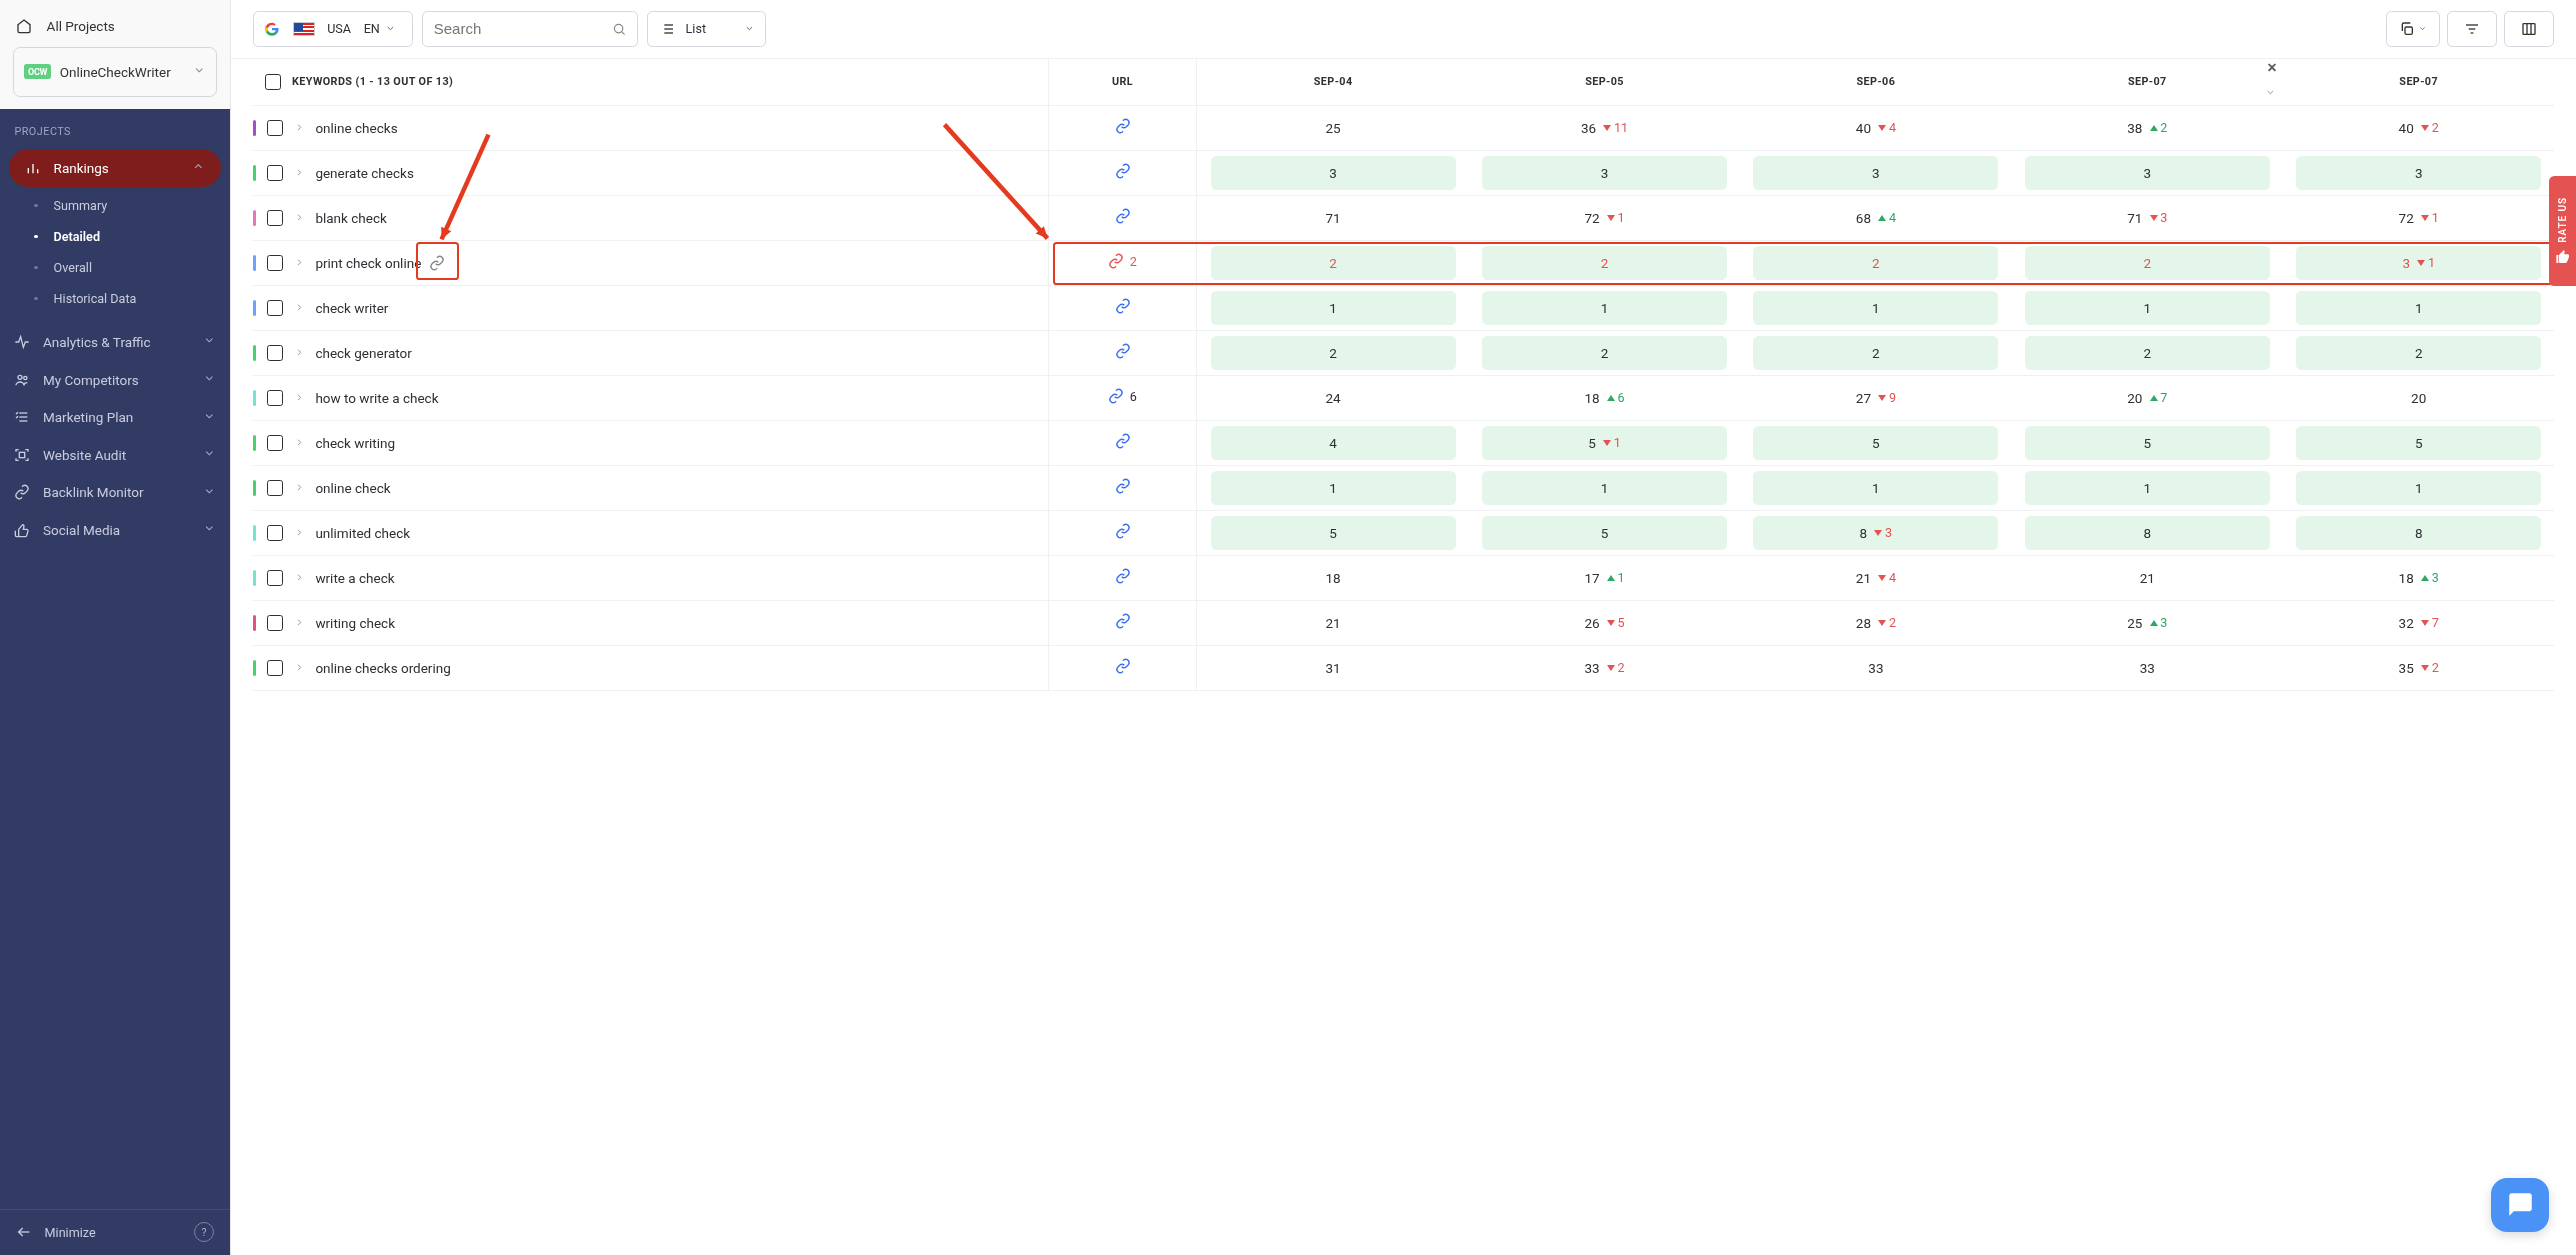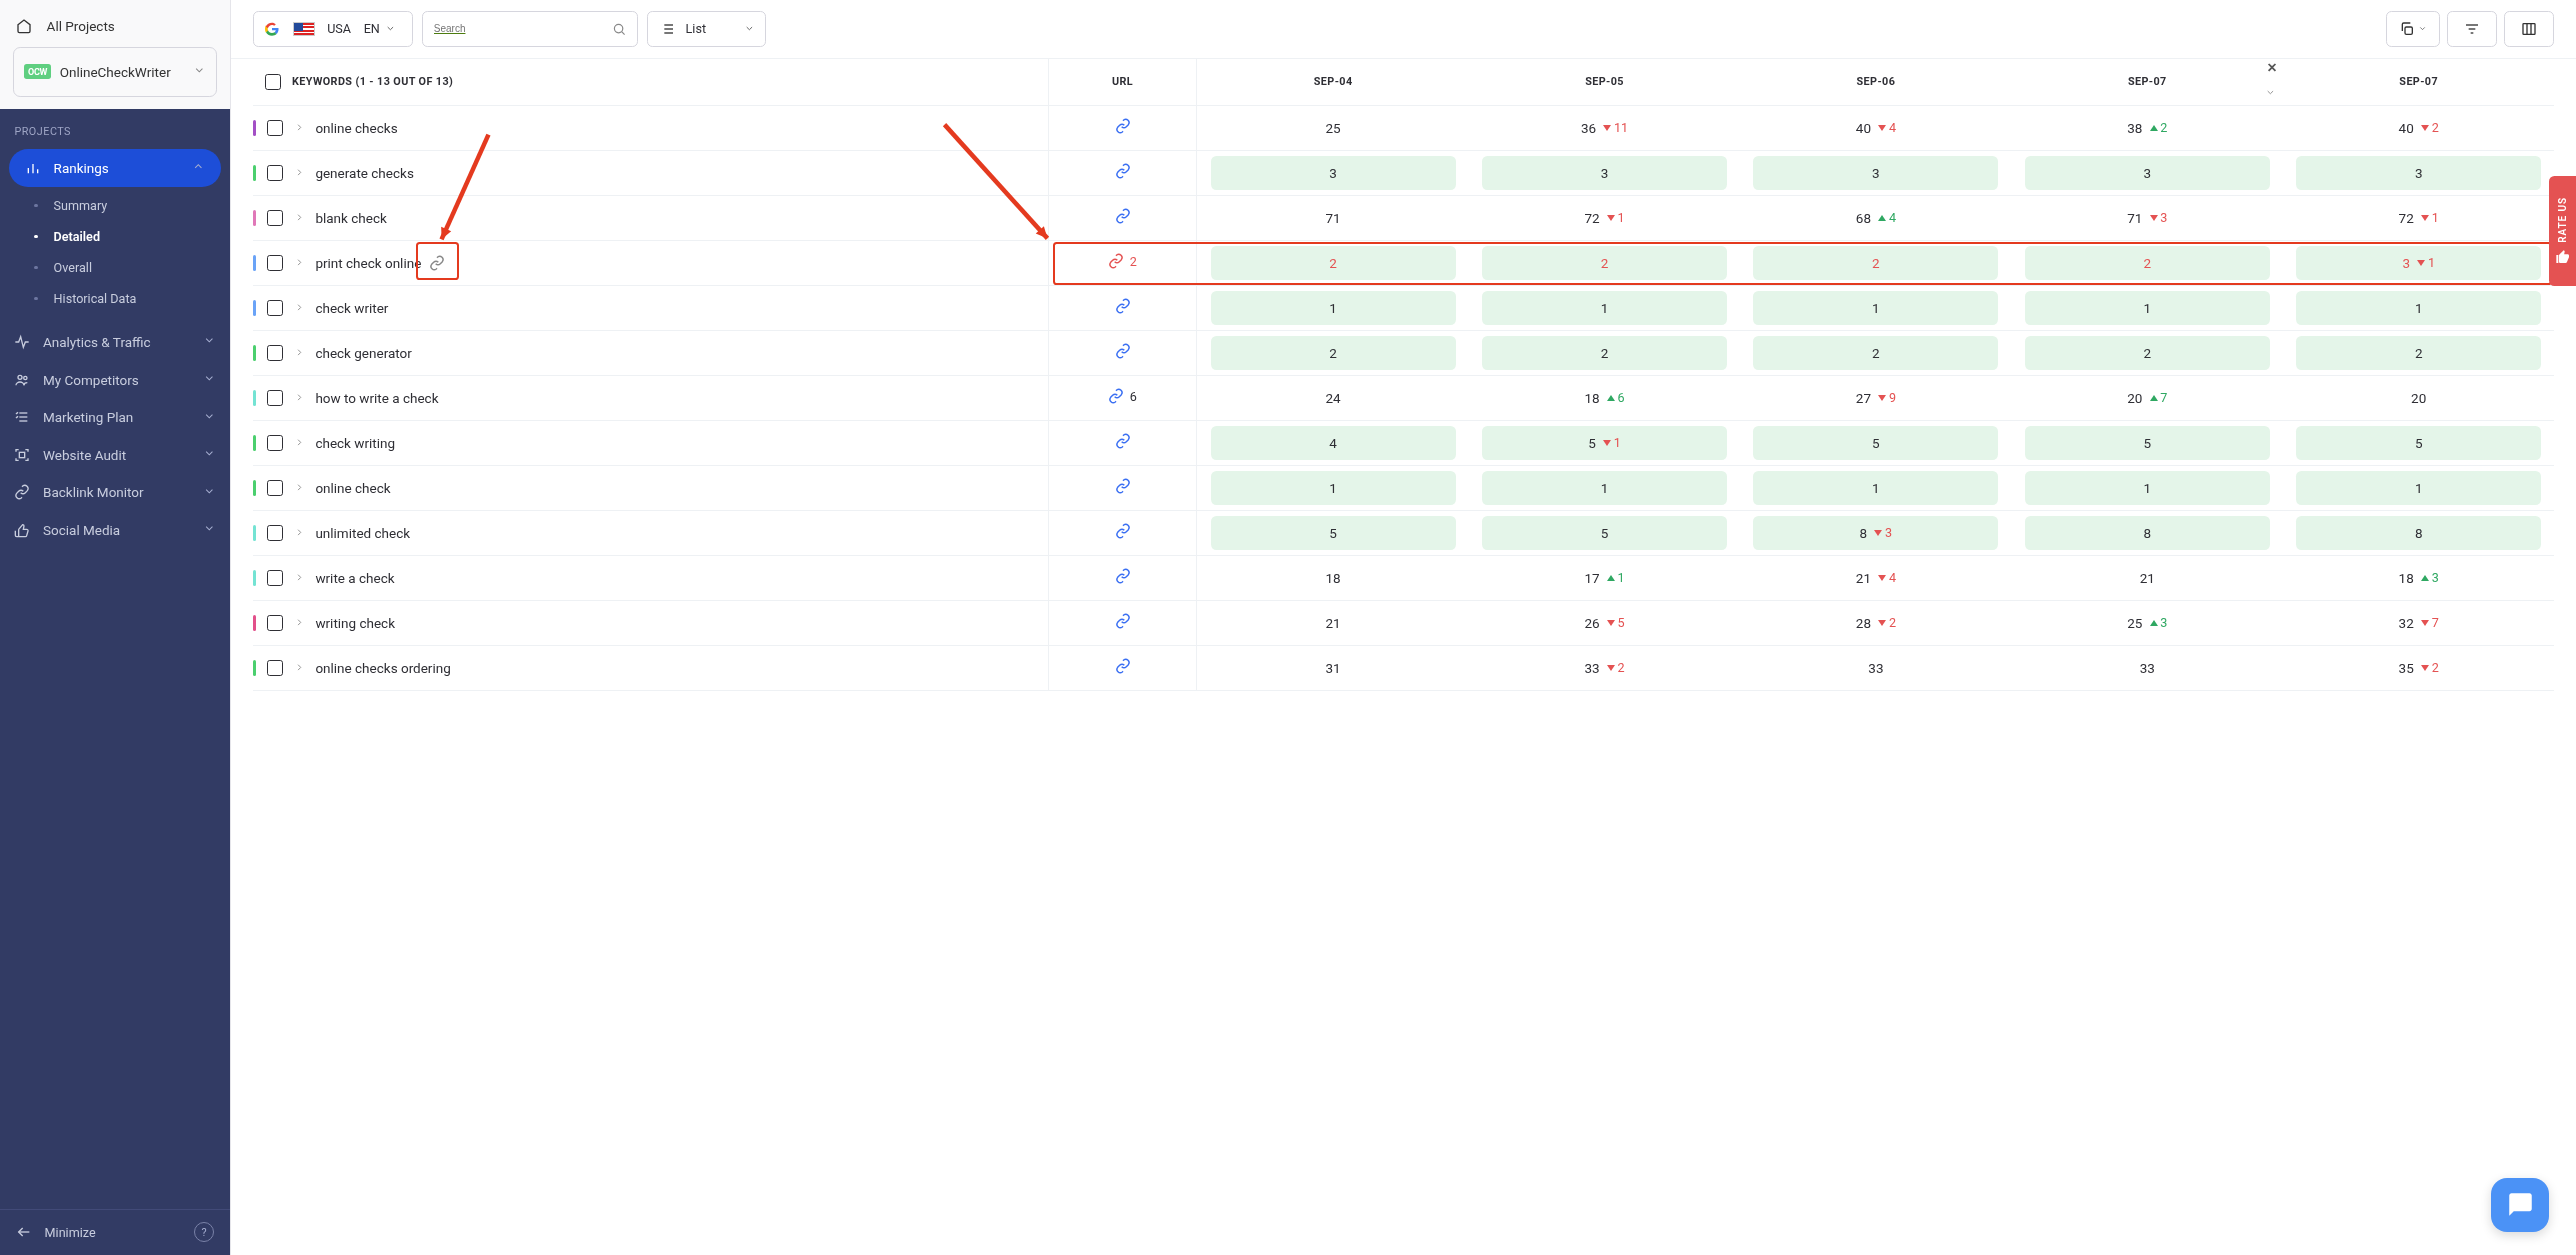--- a/index.html
+++ b/index.html
@@ -11,37 +11,37 @@
 .sidebar-top { padding: 12.6px 12.6px 0; }
 .all-projects { display: flex; align-items: flex-start; gap: 14.4px; padding: 5.4px 3.6px 12.6px; color: #333; font-size: 13.5px; cursor: pointer; }
 .project-select { margin: 0 12.6px 12.6px; border: 0.9px solid #d6d6de; border-radius: 7.2px; padding: 16px 10.8px; display: flex; align-items: center; gap: 9px; cursor: pointer; position: relative; }
 .project-badge { background: #5fcf80; color: #fff; font-weight: 700; font-size: 9px; padding: 2.7px 3.6px; border-radius: 2.7px; letter-spacing: -0.3px; }
 .project-name { font-size: 13.5px; color: #333; }
 .project-chevron { margin-left: auto; color: #999; }
 
 .sidebar-dark { background: #323b64; color: #c8cdde; flex: 1; display: flex; flex-direction: column; padding-top: 16px; }
 .projects-header { font-size: 10.8px; letter-spacing: 0.5px; padding: 0 14.4px 10.8px; color: #9ea5c5; font-weight: 400; }
 .nav-item { display: flex; align-items: center; gap: 12.6px; padding: 10.8px 14.4px; cursor: pointer; font-size: 13.5px; }
-.nav-item.active { background: #1d4ed8; border-radius: 900px; margin: 0 9px; padding: 10.8px 16px; color: #fff; }
+.nav-item.active { background: #7f1d1d; border-radius: 900px; margin: 0 9px; padding: 10.8px 16px; color: #fff; }
 .nav-item .chev { margin-left: auto; color: #a6aed0; }
 .subnav { padding: 3.6px 0 9px 0; }
 .subnav-item { display: flex; align-items: center; gap: 16px; padding: 8px 14.4px 8px 34px; font-size: 12.6px; cursor: pointer; color: #c8cdde; }
 .subnav-item .dot { width: 3.6px; height: 3.6px; border-radius: 50%; background: #6d76a0; }
 .subnav-item.active { color: #fff; font-weight: 600; }
 .subnav-item.active .dot { background: #fff; }
 
 .sidebar-footer { margin-top: auto; border-top: 0.9px solid #424a78; display: flex; align-items: center; gap: 12.6px; padding: 12.6px 16px; cursor: pointer; }
 .sidebar-footer .help { margin-left: auto; width: 20px; height: 20px; border: 1.4px solid #7a82a8; border-radius: 50%; display: flex; align-items: center; justify-content: center; font-size: 10.8px; color: #a6aed0; }
 
 
 .main { flex: 1; display: flex; flex-direction: column; background: #fff; overflow: hidden; }
 .toolbar { display: flex; align-items: center; gap: 9px; padding: 10.8px 21.6px; border-bottom: 0.9px solid #eef1f4; }
 .tb-group { display: flex; align-items: center; gap: 7.2px; border: 0.9px solid #d6d6de; border-radius: 5.4px; padding: 7.2px 10.8px; height: 36px; background: #fff; color: #2f2f35;}
 .tb-search { flex: 0 0 216px; justify-content: space-between; color: #888; }
-.tb-search input { border: none; outline: none; font-size: 10px; color: #4d7c0f; width: 162px; background: transparent; text-decoration: underline; }
+.tb-search input { border: none; outline: none; font-size: 15px; color: #4d7c0f; width: 162px; background: transparent; }
 .tb-right { margin-left: auto; display: flex; gap: 7.2px; }
 .tb-iconbtn { border: 0.9px solid #d6d6de; border-radius: 5.4px; width: 50px; height: 36px; display: flex; align-items: center; justify-content: center; cursor: pointer; }
 .tb-iconbtn.wide { width: 54px; gap: 3.6px; }
 
 
 .table-wrap { flex: 1; overflow: auto; padding: 0 21.6px 21.6px; position: relative; }
 table { width: 100%; border-collapse: separate; border-spacing: 0; }
 th, td { border-bottom: 0.9px solid #eef1f4; }
 thead th { position: sticky; top: 0; background: #fff; z-index: 5; height: 47px; font-size: 10.8px; font-weight: 700; color: #2f2f35; text-align: center; letter-spacing: 0.4px; }
 thead th.kw-head { text-align: left; padding-left: 12.6px; border-right: 0.9px solid #eef1f4; }

